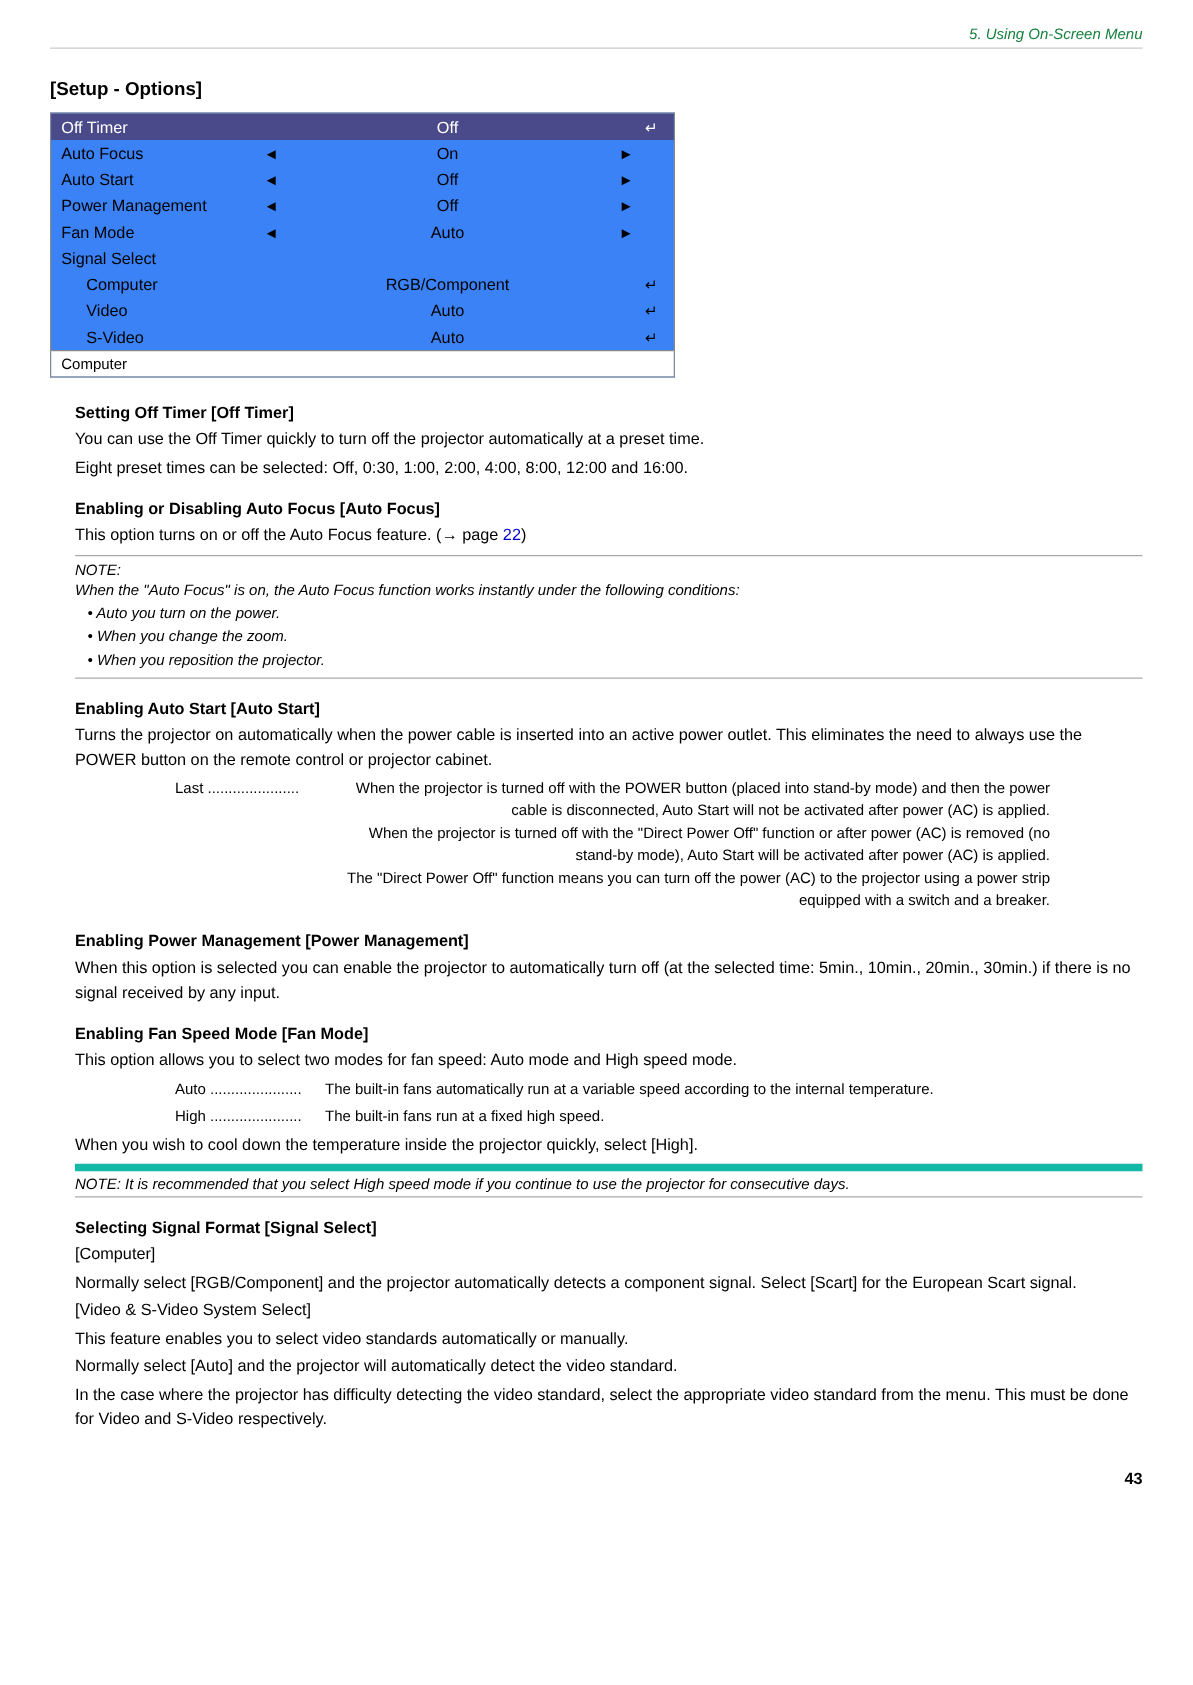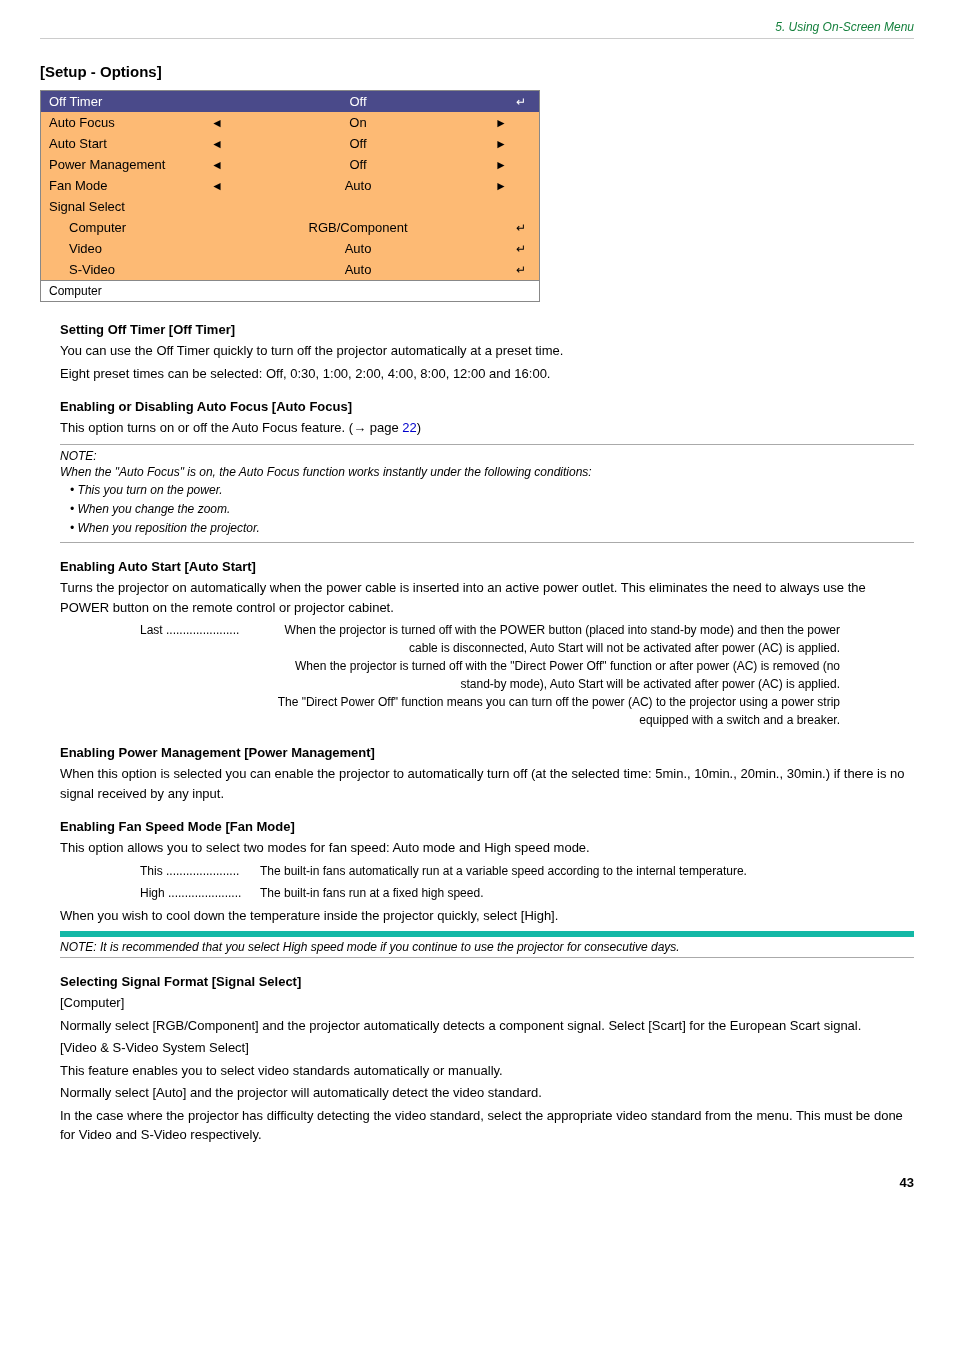--- a/index.html
+++ b/index.html
@@ -26,21 +26,21 @@
     .section-title {
       font-size: 15px;
       font-weight: bold;
       margin-bottom: 10px;
     }
 
     .menu-box {
       border: 1px solid #888;
       width: 500px;
       margin-bottom: 20px;
-      background: #fdba74;
+      background: #3b82f6;
     }
 
     .menu-row {
       display: flex;
       align-items: center;
       padding: 3px 8px;
       font-size: 13px;
     }
 
     .menu-row.highlighted {
@@ -261,38 +261,38 @@
       <div class="content-heading">Setting Off Timer [Off Timer]</div>
       <div class="content-text">You can use the Off Timer quickly to turn off the projector automatically at a preset time.</div>
       <div class="content-text">Eight preset times can be selected: Off, 0:30, 1:00, 2:00, 4:00, 8:00, 12:00 and 16:00.</div>
     </div>
     <div class="content-section">
       <div class="content-heading">Enabling or Disabling Auto Focus [Auto Focus]</div>
       <div class="content-text">This option turns on or off the Auto Focus feature. (→ page <span class="link-color">22</span>)</div>
       <div class="note-block">
         <div class="note-label">NOTE:</div>
         <div class="note-text">When the "Auto Focus" is on, the Auto Focus function works instantly under the following conditions:</div>
-        <div class="bullet-item">This you turn on the power.</div>
+        <div class="bullet-item">Auto you turn on the power.</div>
         <div class="bullet-item">When you change the zoom.</div>
         <div class="bullet-item">When you reposition the projector.</div>
       </div>
     </div>
     <div class="content-section">
       <div class="content-heading">Enabling Auto Start [Auto Start]</div>
       <div class="content-text">Turns the projector on automatically when the power cable is inserted into an active power outlet. This eliminates the need to always use the POWER button on the remote control or projector cabinet.</div>
       <div class="indent-block"><span class="indent-label">Last ......................</span><span class="indent-desc">When the projector is turned off with the POWER button (placed into stand-by mode) and then the power cable is disconnected, Auto Start will not be activated after power (AC) is applied.</span><br><span style="display:inline-block;width:120px;"></span><span class="indent-desc">When the projector is turned off with the "Direct Power Off" function or after power (AC) is removed (no stand-by mode), Auto Start will be activated after power (AC) is applied.</span><br><span style="display:inline-block;width:120px;"></span><span class="indent-desc">The "Direct Power Off" function means you can turn off the power (AC) to the projector using a power strip equipped with a switch and a breaker.</span></div>
     </div>
     <div class="content-section">
       <div class="content-heading">Enabling Power Management [Power Management]</div>
       <div class="content-text">When this option is selected you can enable the projector to automatically turn off (at the selected time: 5min., 10min., 20min., 30min.) if there is no signal received by any input.</div>
     </div>
     <div class="content-section">
       <div class="content-heading">Enabling Fan Speed Mode [Fan Mode]</div>
       <div class="content-text">This option allows you to select two modes for fan speed: Auto mode and High speed mode.</div>
-      <div class="indent-block"><span class="indent-label">This ......................</span><span class="indent-desc">The built-in fans automatically run at a variable speed according to the internal temperature.</span></div>
+      <div class="indent-block"><span class="indent-label">Auto ......................</span><span class="indent-desc">The built-in fans automatically run at a variable speed according to the internal temperature.</span></div>
       <div class="indent-block"><span class="indent-label">High  ......................</span><span class="indent-desc">The built-in fans run at a fixed high speed.</span></div>
       <div class="content-text">When you wish to cool down the temperature inside the projector quickly, select [High].</div>
       <div class="note-italic">NOTE: It is recommended that you select High speed mode if you continue to use the projector for consecutive days.</div>
     </div>
     <div class="content-section">
       <div class="content-heading">Selecting Signal Format [Signal Select]</div>
       <div class="content-text">[Computer]</div>
       <div class="content-text">Normally select [RGB/Component] and the projector automatically detects a component signal. Select [Scart] for the European Scart signal.</div>
       <div class="content-text">[Video &amp; S-Video System Select]</div>
       <div class="content-text">This feature enables you to select video standards automatically or manually.</div>

